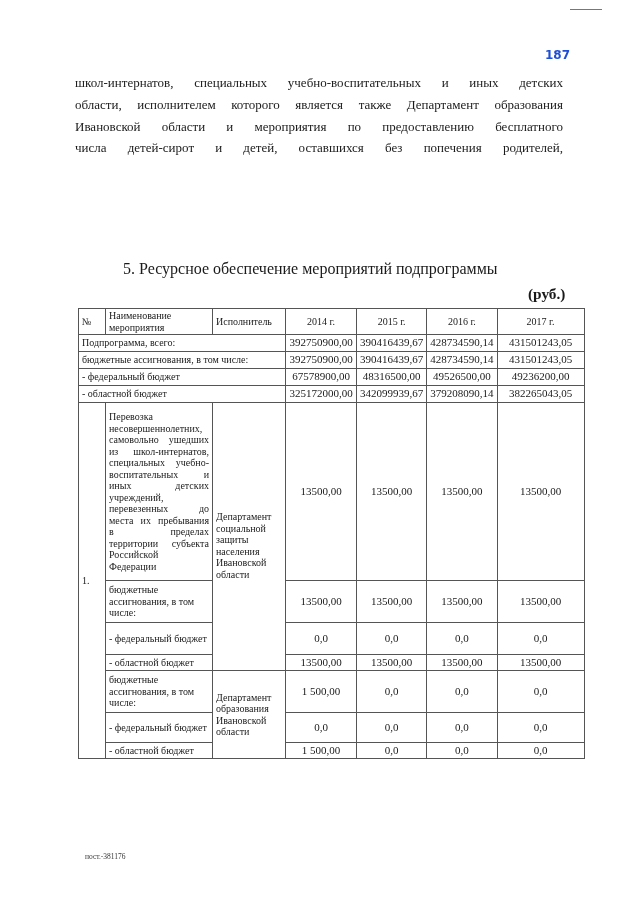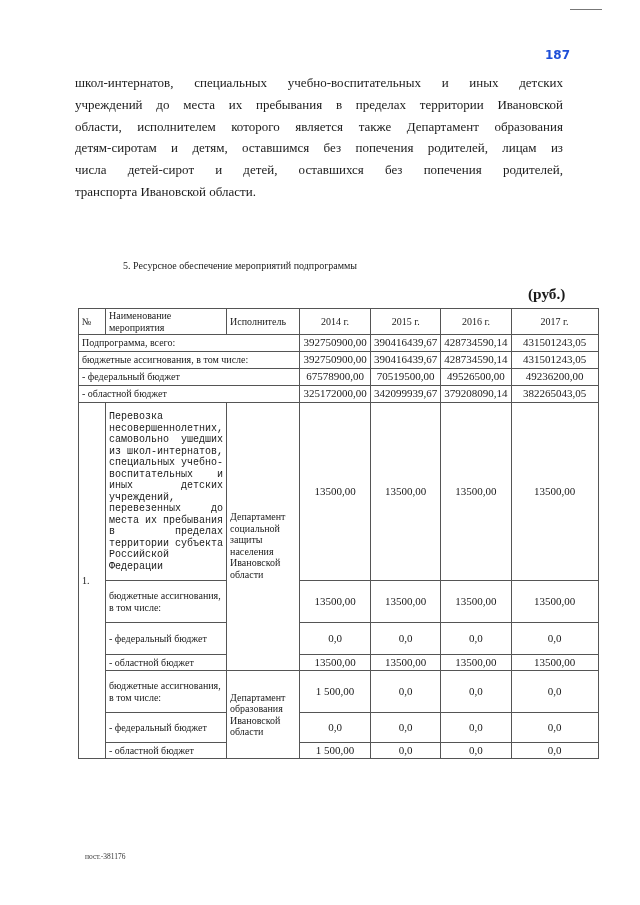--- a/index.html
+++ b/index.html
@@ -2,46 +2,44 @@
 <html><head>
 <meta charset="utf-8">
 <style>
   html, body { margin: 0; padding: 0; background: #ffffff; }
   body { width: 640px; height: 905px; position: relative; overflow: hidden; font-family: "Liberation Serif", serif; color: #1a1a1a; }
   .scan-mark { position: absolute; left: 570px; top: 9px; width: 32px; height: 1px; background: #777; }
   .page-num { position: absolute; left: 545px; top: 48px; font-family: "DejaVu Sans", sans-serif; font-size: 12px; font-weight: bold; color: #1d4ed8; }
   .para { position: absolute; left: 75px; top: 72px; width: 488px; font-size: 13px; line-height: 21.8px; text-align: justify; }
   .para .ln { display: block; text-align: justify; text-align-last: justify; white-space: nowrap; }
   .para .ln.last { text-align-last: left; }
-  .section-title { position: absolute; left: 123px; top: 260px; font-size: 10px; }
+  .section-title { position: absolute; left: 123px; top: 260px; font-size: 16px; }
   .units { position: absolute; left: 528px; top: 285px; font-size: 15.3px; font-weight: bold; }
   table.res { position: absolute; left: 78px; top: 308px; border-collapse: collapse; table-layout: fixed; font-size: 10px; line-height: 11.5px; }
   table.res td { border: 1px solid #555; padding: 1px 3px; vertical-align: middle; }
   table.res td.num { text-align: center; font-size: 11px; }
   table.res td.hdr { text-align: center; }
   table.res td.hdr-left { text-align: left; }
   td.desc { text-align: justify; vertical-align: top; }
-  td.desc span.dl { display: block; text-align: justify; text-align-last: justify; font-family: Liberation Mono, monospace; }
+  td.desc span.dl { display: block; text-align: justify; text-align-last: justify; }
   td.desc span.dl.l { text-align-last: left; }
   td.no { vertical-align: bottom; padding-bottom: 20px; }
   .footer { position: absolute; left: 85px; top: 852px; font-size: 7.5px; color: #333; text-align: center; }
 </style>
 </head>
 <body>
 
 <div class="scan-mark"></div>
 <div class="page-num">187</div>
 
 <div class="para">
   <span class="ln">школ-интернатов, специальных учебно-воспитательных и иных детских</span>
-  <span class="ln">учреждений до места их пребывания в пределах территории Ивановской</span>
   <span class="ln">области, исполнителем которого является также Департамент образования</span>
-  <span class="ln">детям-сиротам и детям, оставшимся без попечения родителей, лицам из</span>
+  <span class="ln">Ивановской области и мероприятия по предоставлению бесплатного</span>
   <span class="ln">числа детей-сирот и детей, оставшихся без попечения родителей,</span>
-  <span class="ln last">транспорта Ивановской области.</span>
 </div>
 
 <div class="section-title">5. Ресурсное обеспечение мероприятий подпрограммы</div>
 <div class="units">(руб.)</div>
 
 <table class="res">
   <colgroup>
     <col style="width:27px">
     <col style="width:107px">
     <col style="width:73px">
@@ -70,21 +68,21 @@
   <tr style="height:17px">
     <td colspan="3">бюджетные ассигнования, в том числе:</td>
     <td class="num">392750900,00</td>
     <td class="num">390416439,67</td>
     <td class="num">428734590,14</td>
     <td class="num">431501243,05</td>
   </tr>
   <tr style="height:17px">
     <td colspan="3">- федеральный бюджет</td>
     <td class="num">67578900,00</td>
-    <td class="num">70519500,00</td>
+    <td class="num">48316500,00</td>
     <td class="num">49526500,00</td>
     <td class="num">49236200,00</td>
   </tr>
   <tr style="height:17px">
     <td colspan="3">- областной бюджет</td>
     <td class="num">325172000,00</td>
     <td class="num">342099939,67</td>
     <td class="num">379208090,14</td>
     <td class="num">382265043,05</td>
   </tr>

